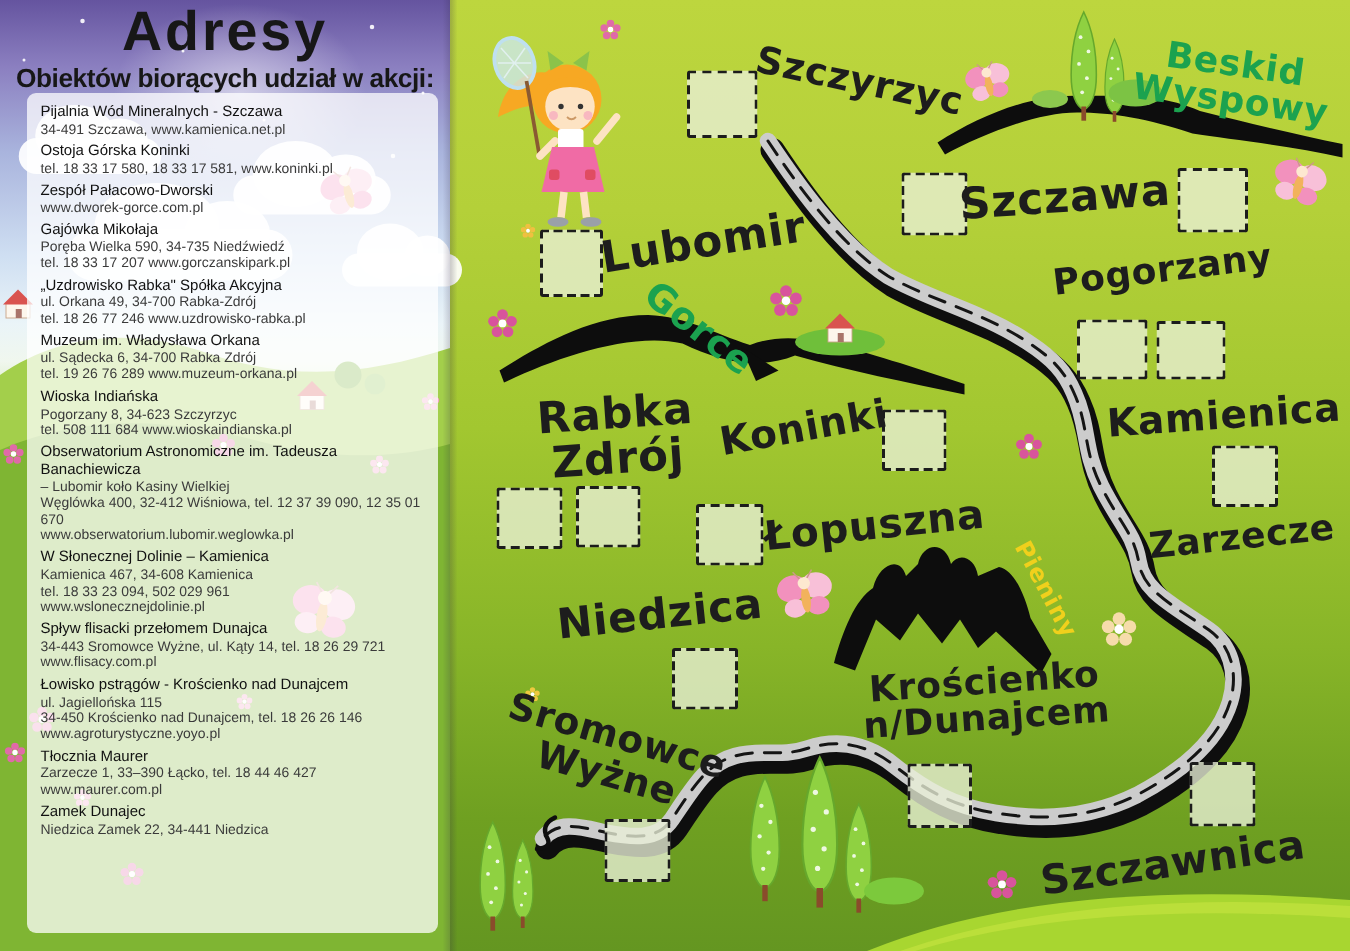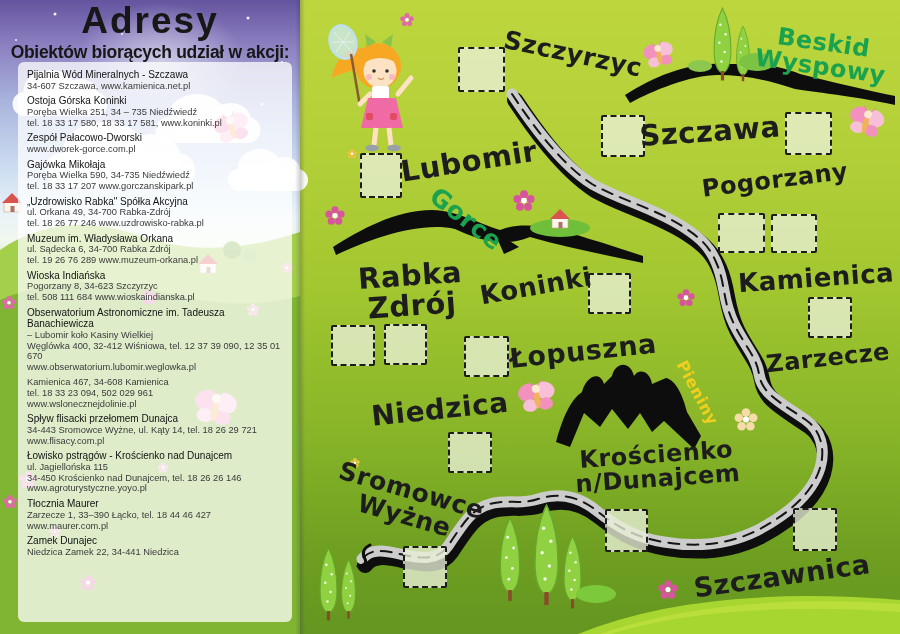--- a/index.html
+++ b/index.html
@@ -459,25 +459,24 @@
 
   <div id="brochure-header">
     <div id="brochure-title">Adresy</div>
     <div id="brochure-subtitle">Obiektów biorących udział w akcji:</div>
   </div>
 
   <div id="address-panel">
     <div id="address-list">
         <div class="entry">
           <div class="entry-name">Pijalnia Wód Mineralnych - Szczawa</div>
-          <div class="entry-line">34-607 Szczawa, www.kamienica.net.pl</div>
+          <div class="entry-line">34-491 Szczawa, www.kamienica.net.pl</div>
         </div>
         <div class="entry">
           <div class="entry-name">Ostoja Górska Koninki</div>
-          <div class="entry-line">Poręba Wielka 251, 34 – 735 Niedźwiedź</div>
           <div class="entry-line">tel. 18 33 17 580, 18 33 17 581, www.koninki.pl</div>
         </div>
         <div class="entry">
           <div class="entry-name">Zespół Pałacowo-Dworski</div>
           <div class="entry-line">www.dworek-gorce.com.pl</div>
         </div>
         <div class="entry">
           <div class="entry-name">Gajówka Mikołaja</div>
           <div class="entry-line">Poręba Wielka 590, 34-735 Niedźwiedź</div>
           <div class="entry-line">tel. 18 33 17 207 www.gorczanskipark.pl</div>
@@ -497,20 +496,21 @@
           <div class="entry-line">Pogorzany 8, 34-623 Szczyrzyc</div>
           <div class="entry-line">tel. 508 111 684  www.wioskaindianska.pl</div>
         </div>
         <div class="entry">
           <div class="entry-name">Obserwatorium Astronomiczne im. Tadeusza Banachiewicza</div>
           <div class="entry-line">– Lubomir koło Kasiny Wielkiej</div>
           <div class="entry-line">Węglówka 400, 32-412 Wiśniowa, tel. 12 37 39 090, 12 35 01 670</div>
           <div class="entry-line">www.obserwatorium.lubomir.weglowka.pl</div>
         </div>
         <div class="entry">
+          <div class="entry-name">W Słonecznej Dolinie – Kamienica</div>
           <div class="entry-line">Kamienica 467, 34-608 Kamienica</div>
           <div class="entry-line">tel. 18 33 23 094, 502 029 961</div>
           <div class="entry-line">www.wslonecznejdolinie.pl</div>
         </div>
         <div class="entry">
           <div class="entry-name">Spływ flisacki przełomem Dunajca</div>
           <div class="entry-line">34-443 Sromowce Wyżne, ul. Kąty 14, tel. 18 26 29 721</div>
           <div class="entry-line">www.flisacy.com.pl</div>
         </div>
         <div class="entry">

